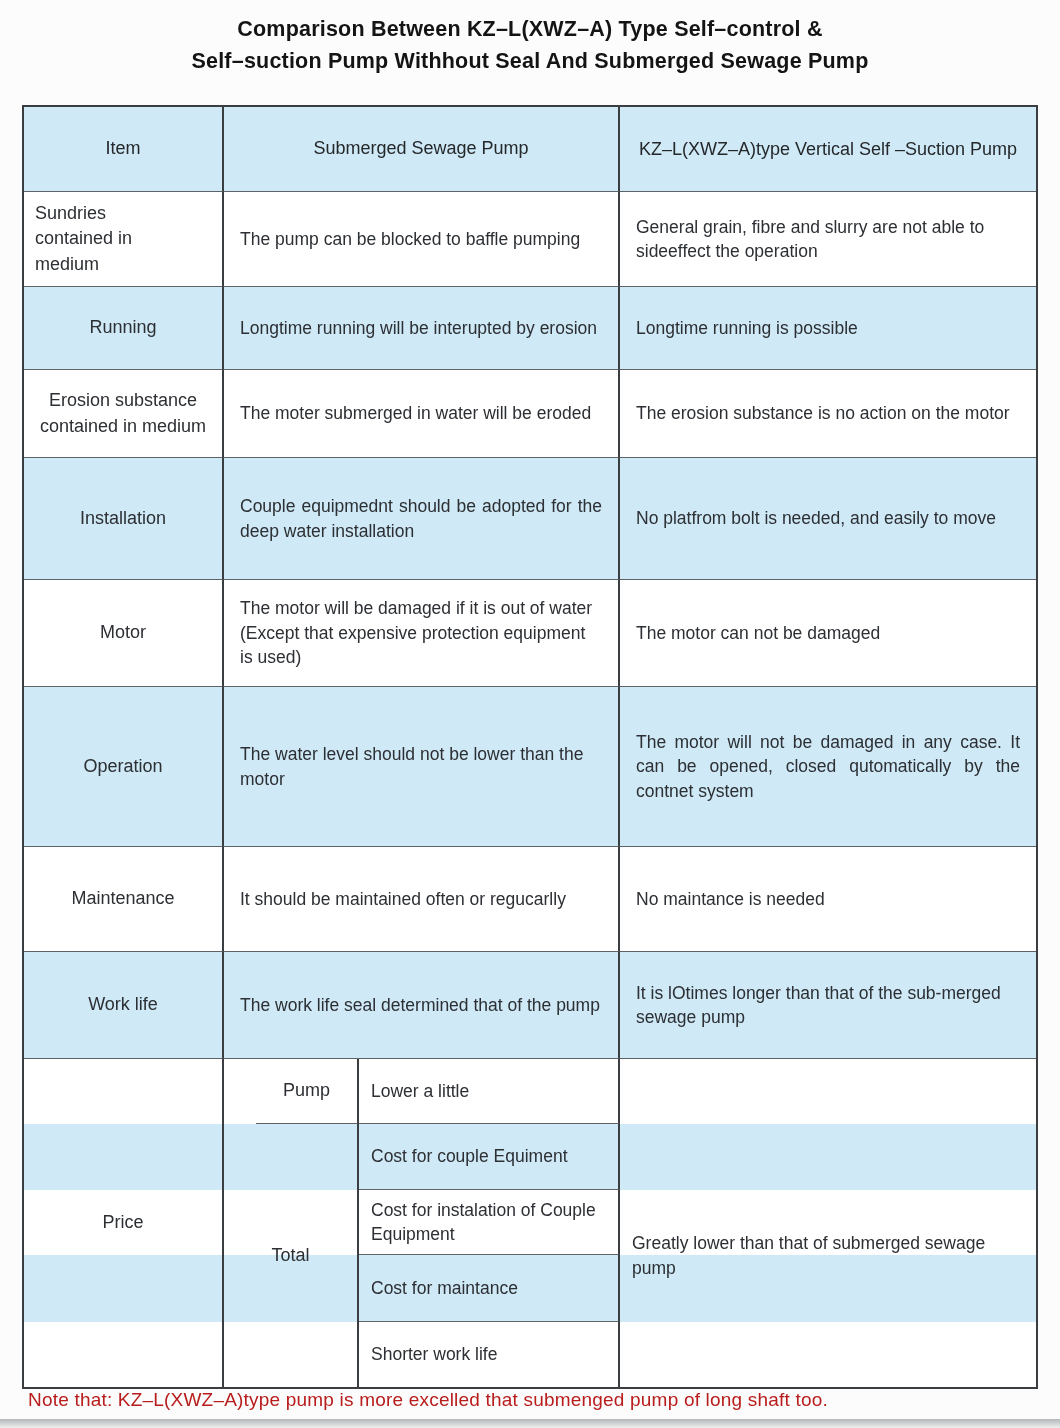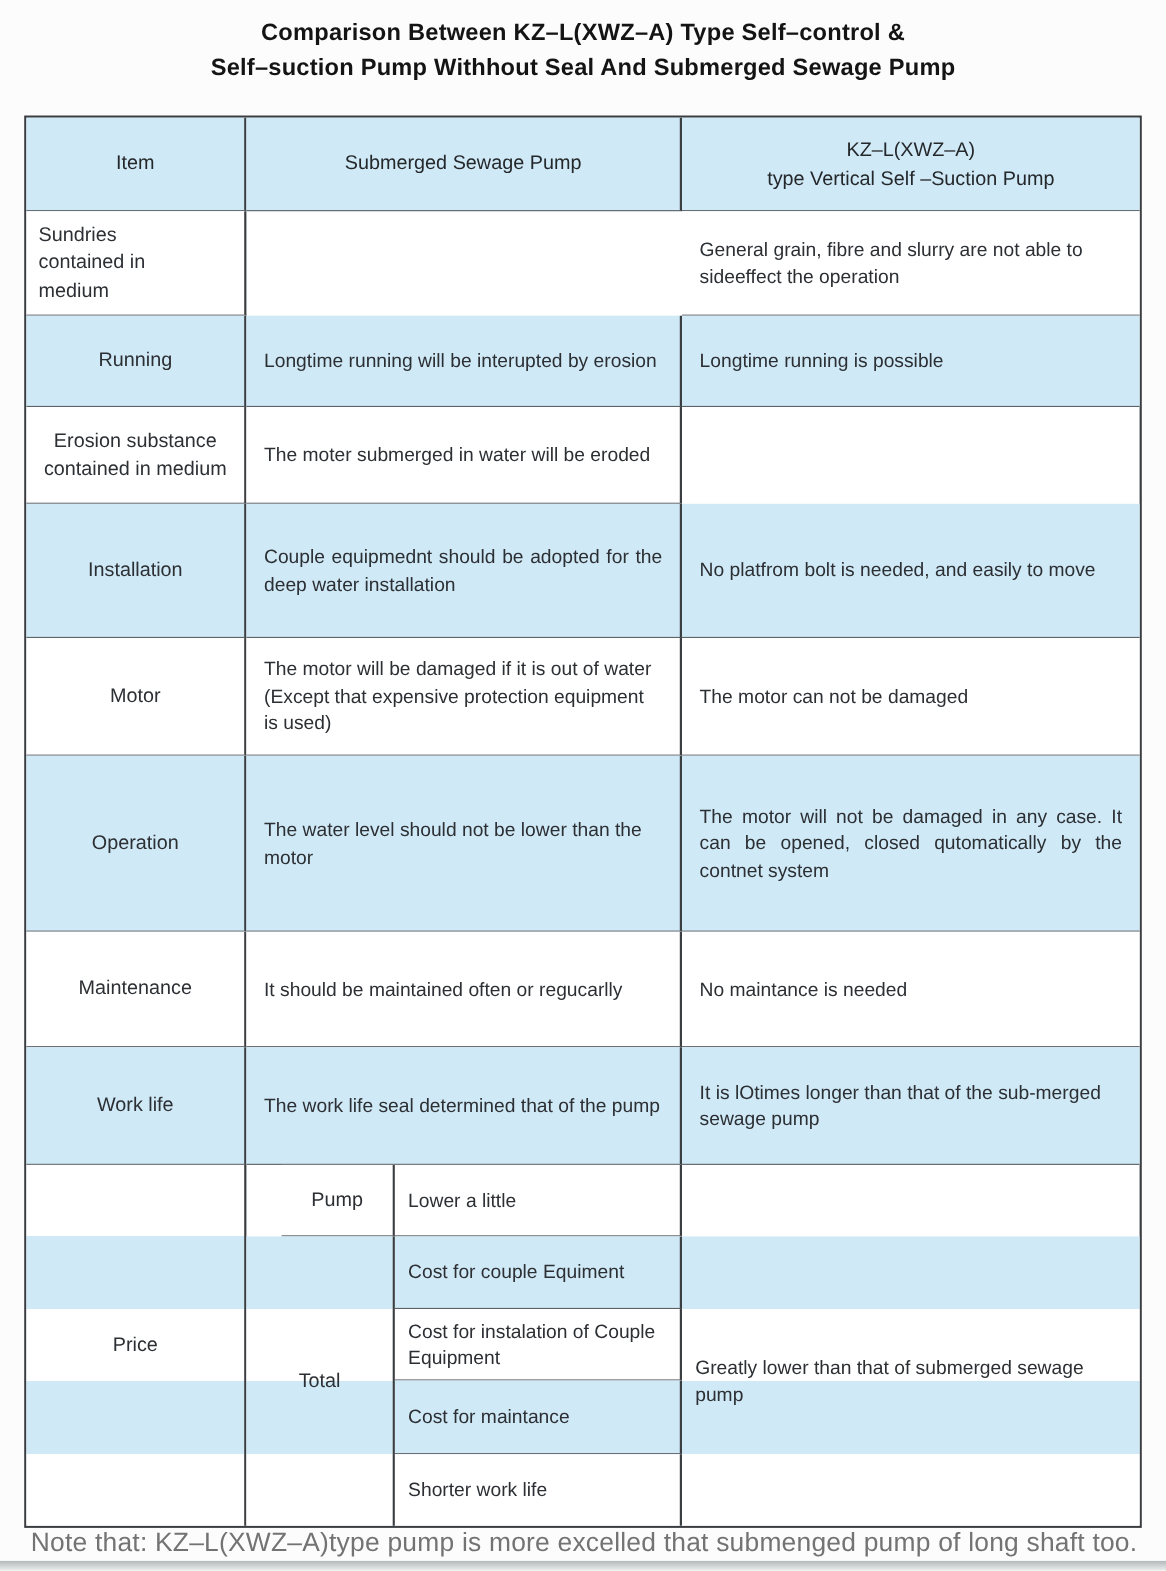--- a/index.html
+++ b/index.html
@@ -38,21 +38,21 @@
   .c2a{grid-column:2;margin-left:32px;}
   .c2b{grid-column:3;}
   .c3{grid-column:4;}
   .er{border-right:none;}
   .eb{border-bottom:none;}
   .blue{background:var(--blue);}
   .white{background:#fff;}
   .center{justify-content:center;text-align:center;}
   .body{padding:6px 16px;}
   .head{font-size:18px;color:#25282b;}
-  .head-col{flex-direction:column;justify-content:center;line-height:26px;}
+  .head-col{flex-direction:row;justify-content:center;line-height:26px;}
   .item-cell{font-size:18px;justify-content:center;text-align:center;padding:4px 6px;}
   .sundries-cell{justify-content:flex-start;text-align:left;padding-left:11px;padding-right:34px;}
   .justify{text-align:justify;}
   
   .stripe-left{
     grid-column:1;grid-row:10 / span 5;
     background:linear-gradient(to bottom,
       #fff 0px,#fff 65px,
       var(--blue) 65px,var(--blue) 131px,
       #fff 131px,#fff 196px,
@@ -64,21 +64,21 @@
       var(--blue) 0px,var(--blue) 66px,
       #fff 66px,#fff 131px,
       var(--blue) 131px,var(--blue) 198px,
       #fff 198px,#fff 263px);
   }
   .total-cell{grid-column:2;grid-row:11 / span 4;}
   .kzl-merged{grid-column:4;grid-row:11 / span 4;}
   .cost{padding:6px 12px;}
   .note{
     position:absolute;left:28px;top:1389px;width:1010px;
-    font-size:24px;color:#737373;letter-spacing:.2px;
+    font-size:19px;color:#b91c1c;letter-spacing:.2px;
   }
   .bottom-bar{
     position:absolute;left:0;bottom:0;width:1060px;height:9px;
     background:linear-gradient(to bottom,#b4b8bb,#edefef);
   }
 </style>
 </head>
 <body>
 
 <div class="page">
@@ -91,28 +91,30 @@
   <div class="comparison-table">
 
     <div class="cell c1 blue center head" style="grid-row:1">Item</div>
     <div class="cell cspan blue center head" style="grid-row:1">Submerged Sewage Pump</div>
     <div class="cell c3 blue center head head-col er" style="grid-row:1">
       <span>KZ–L(XWZ–A)</span>
       <span>type Vertical Self –Suction Pump</span>
     </div>
 
     <div class="cell c1 white item-cell sundries-cell" style="grid-row:2">Sundries contained in medium</div>
+    <div class="cell cspan white body" style="grid-row:2">The pump can be blocked to baffle pumping</div>
     <div class="cell c3 white body er" style="grid-row:2">General grain, fibre and slurry are not able to sideeffect the operation</div>
 
     <div class="cell c1 blue item-cell" style="grid-row:3">Running</div>
     <div class="cell cspan blue body" style="grid-row:3">Longtime running will be interupted by erosion</div>
     <div class="cell c3 blue body er" style="grid-row:3">Longtime running is possible</div>
 
     <div class="cell c1 white item-cell" style="grid-row:4">Erosion substance contained in medium</div>
     <div class="cell cspan white body" style="grid-row:4">The moter submerged in water will be eroded</div>
+    <div class="cell c3 white body er" style="grid-row:4">The erosion substance is no action on the motor</div>
 
     <div class="cell c1 blue item-cell" style="grid-row:5">Installation</div>
     <div class="cell cspan blue body justify" style="grid-row:5">Couple equipmednt should be adopted for the deep water installation</div>
     <div class="cell c3 blue body er" style="grid-row:5">No platfrom bolt is needed, and easily to move</div>
 
     <div class="cell c1 white item-cell" style="grid-row:6">Motor</div>
     <div class="cell cspan white body" style="grid-row:6">The motor will be damaged if it is out of water (Except that expensive protection equipment is used)</div>
     <div class="cell c3 white body er" style="grid-row:6">The motor can not be damaged</div>
 
     <div class="cell c1 blue item-cell" style="grid-row:7">Operation</div>

